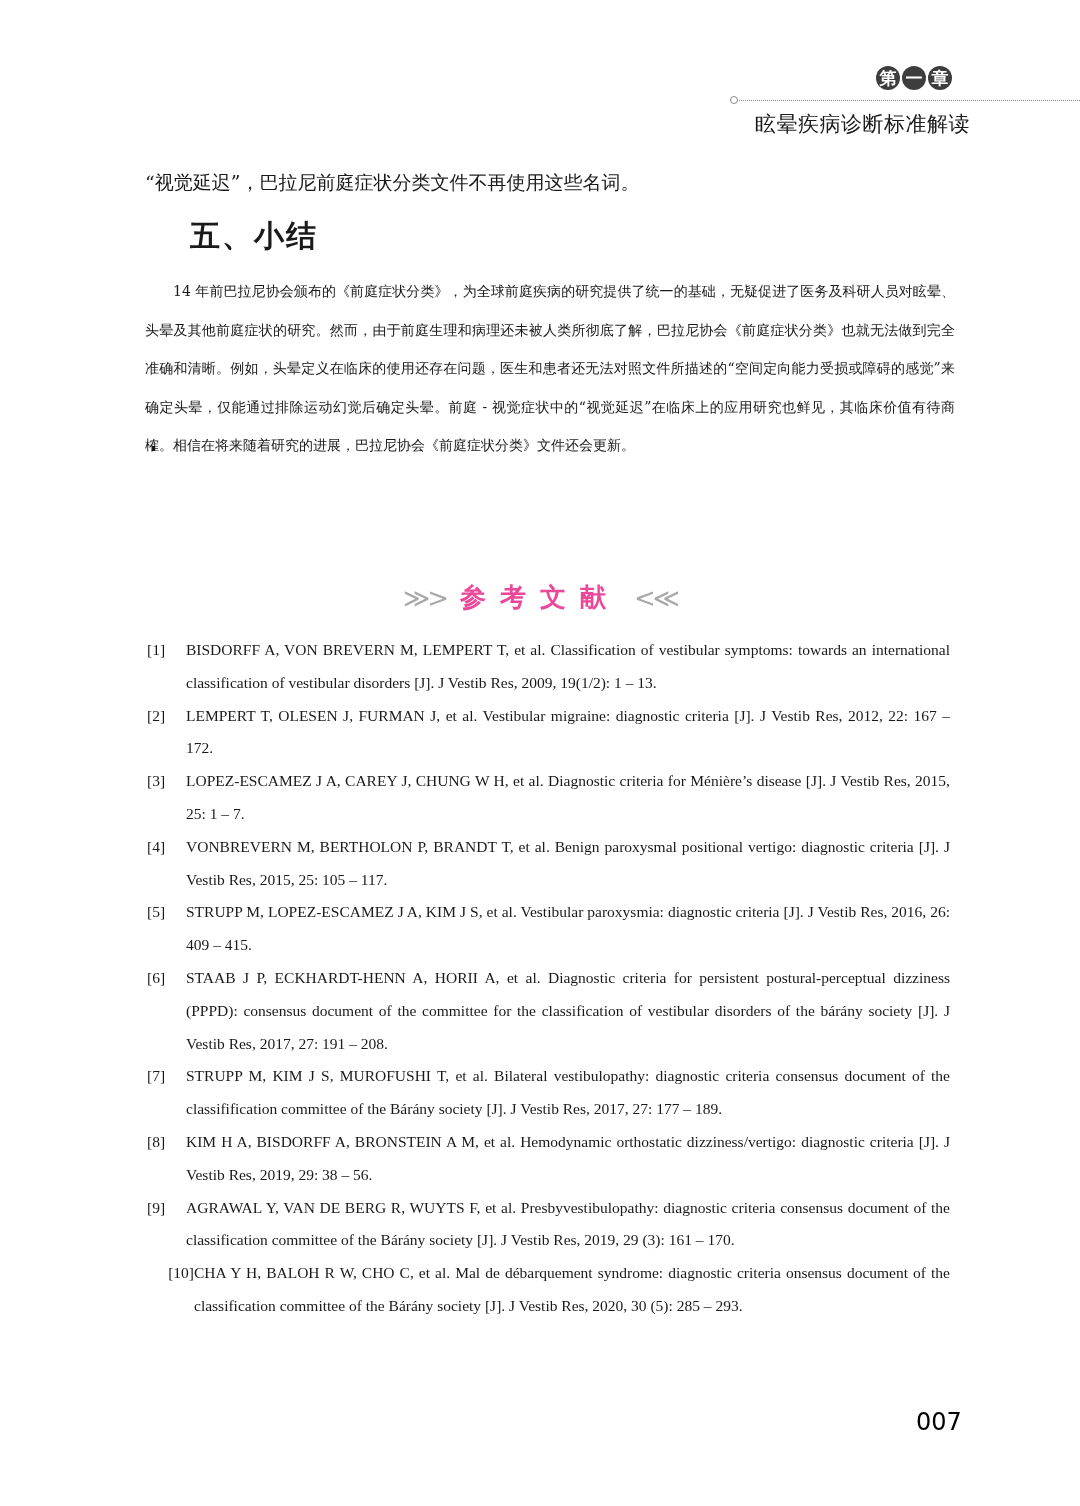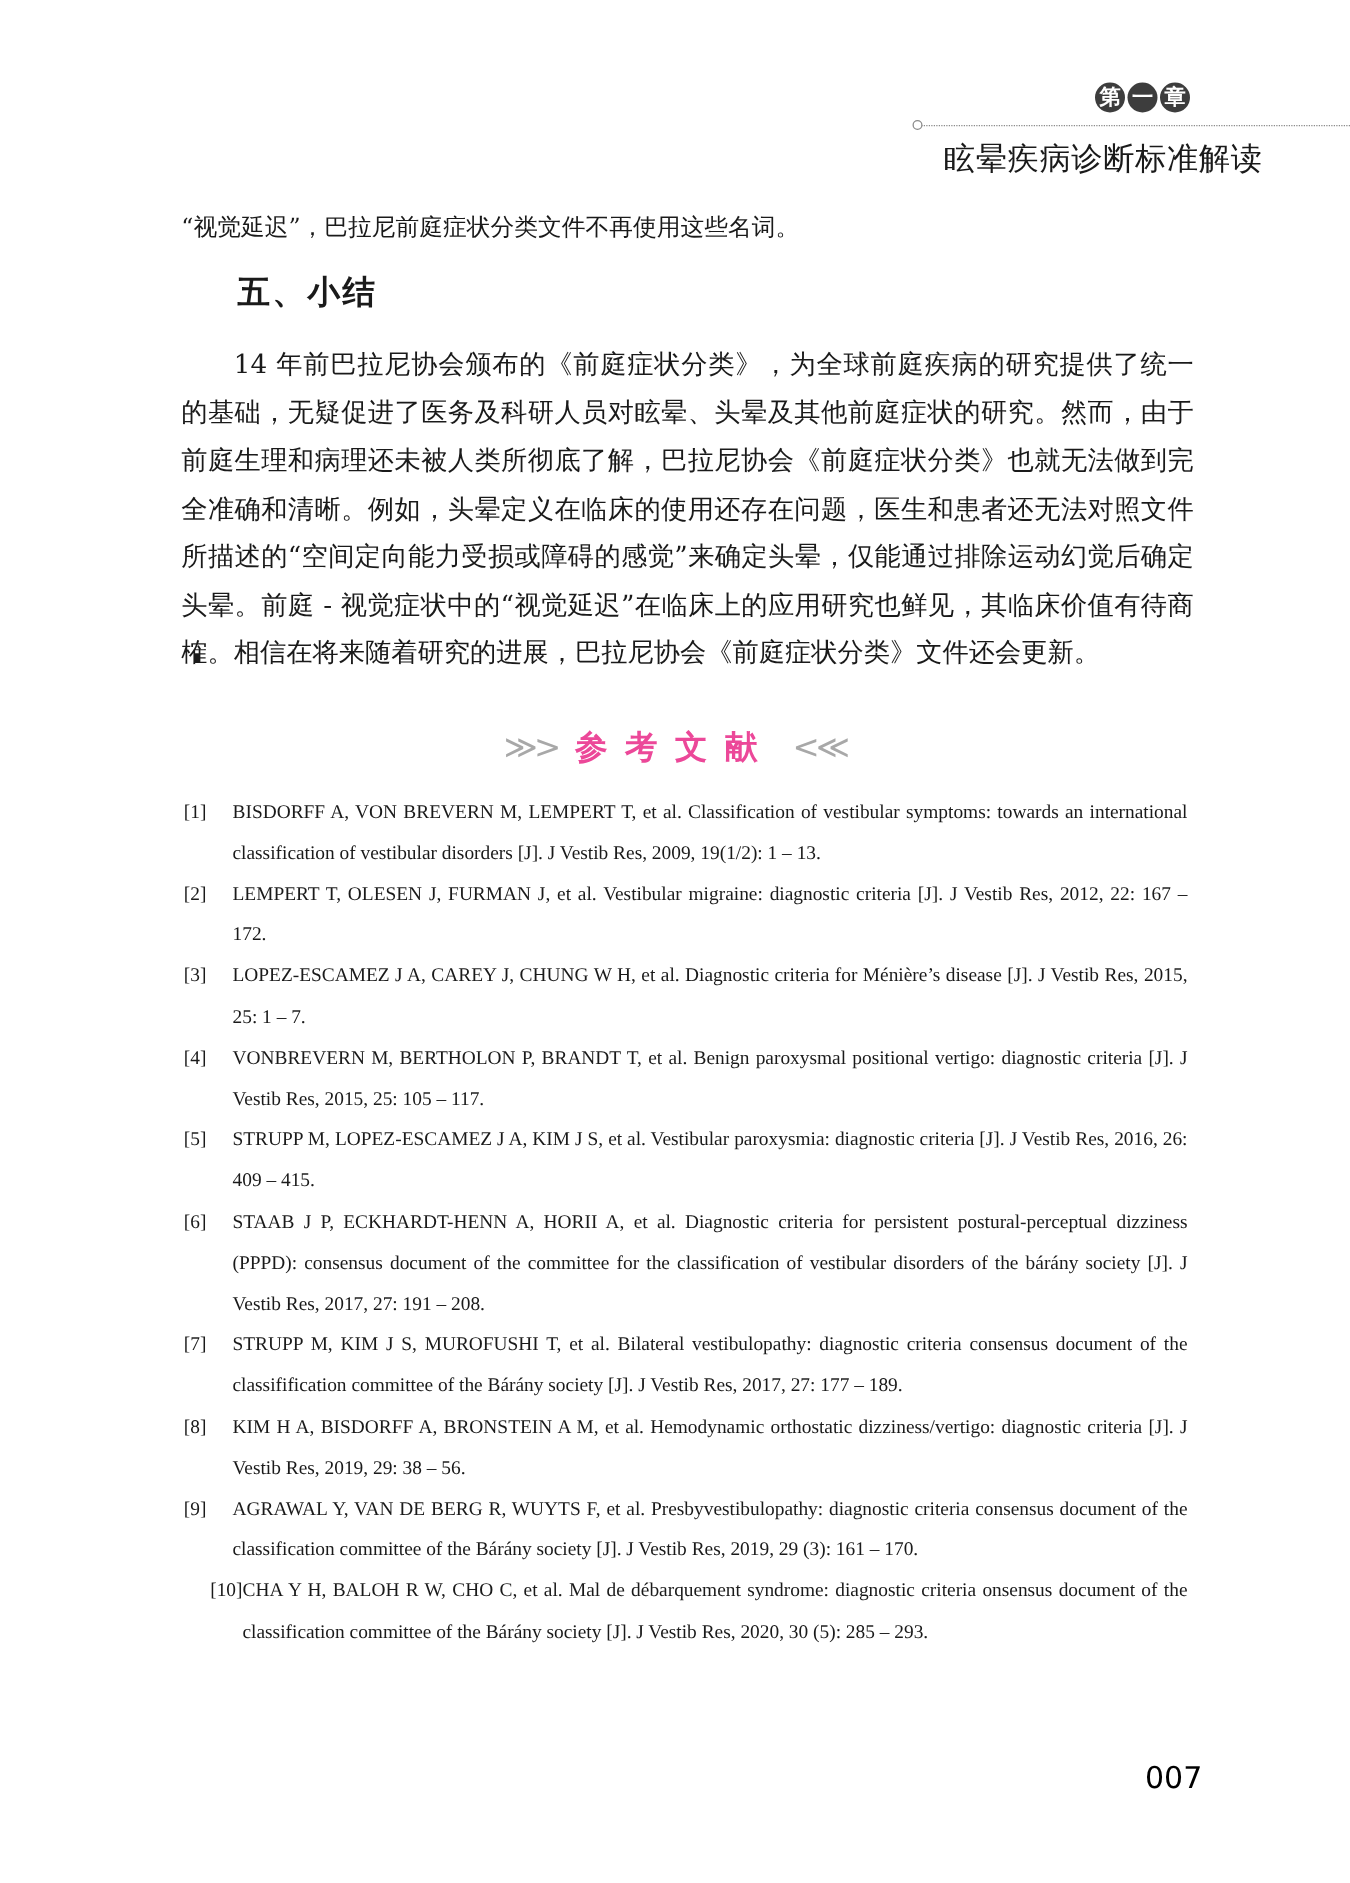--- a/index.html
+++ b/index.html
@@ -9,27 +9,27 @@
   
   .chapter-badges { position: absolute; top: 66px; left: 876px; display: flex; gap: 2px; }
   .badge { width: 24px; height: 24px; border-radius: 50%; background: #3d3d3d; color: #ffffff;
            font-family: "DejaVu Sans", sans-serif; font-size: 17px; font-weight: bold;
            display: flex; align-items: center; justify-content: center; line-height: 1; }
   .header-rule { position: absolute; top: 100px; left: 730px; width: 350px; height: 0;
                  border-top: 1px dotted #8a8a8a; }
   .header-rule-dot { position: absolute; top: 96px; left: 730px; width: 6px; height: 6px;
                      border: 1px solid #8a8a8a; border-radius: 50%; background: #fff; }
   .book-title { position: absolute; top: 110px; left: 755px; font-family: "DejaVu Sans", sans-serif;
-                font-size: 25px; color: #1a1a1a; letter-spacing: 0.5px; }
+                font-size: 21px; color: #1a1a1a; letter-spacing: 0.5px; }
 
   
   .line-first { position: absolute; top: 163px; left: 145px; font-size: 19px; line-height: 38px; }
   .section-heading { position: absolute; top: 216px; left: 190px; font-family: "DejaVu Sans", sans-serif;
-                     font-size: 26px; font-weight: bold; letter-spacing: 2px; }
-  .paragraph { position: absolute; top: 272px; left: 145px; width: 810px; font-size: 21px;
+                     font-size: 30px; font-weight: bold; letter-spacing: 2px; }
+  .paragraph { position: absolute; top: 272px; left: 145px; width: 810px; font-size: 14px;
                line-height: 38.5px; text-align: justify; text-indent: 2em; }
 
   
   .refs-heading { position: absolute; top: 580px; left: 0; width: 1080px; display: flex;
                   justify-content: center; align-items: center; gap: 14px; }
   .chev { color: #a8a8a8; font-family: "DejaVu Sans", sans-serif; font-size: 26px; letter-spacing: -3px; }
   .refs-title { font-family: "DejaVu Sans", sans-serif; font-size: 26px; font-weight: bold;
                 letter-spacing: 14px; color: #ec4899; }
 
   

